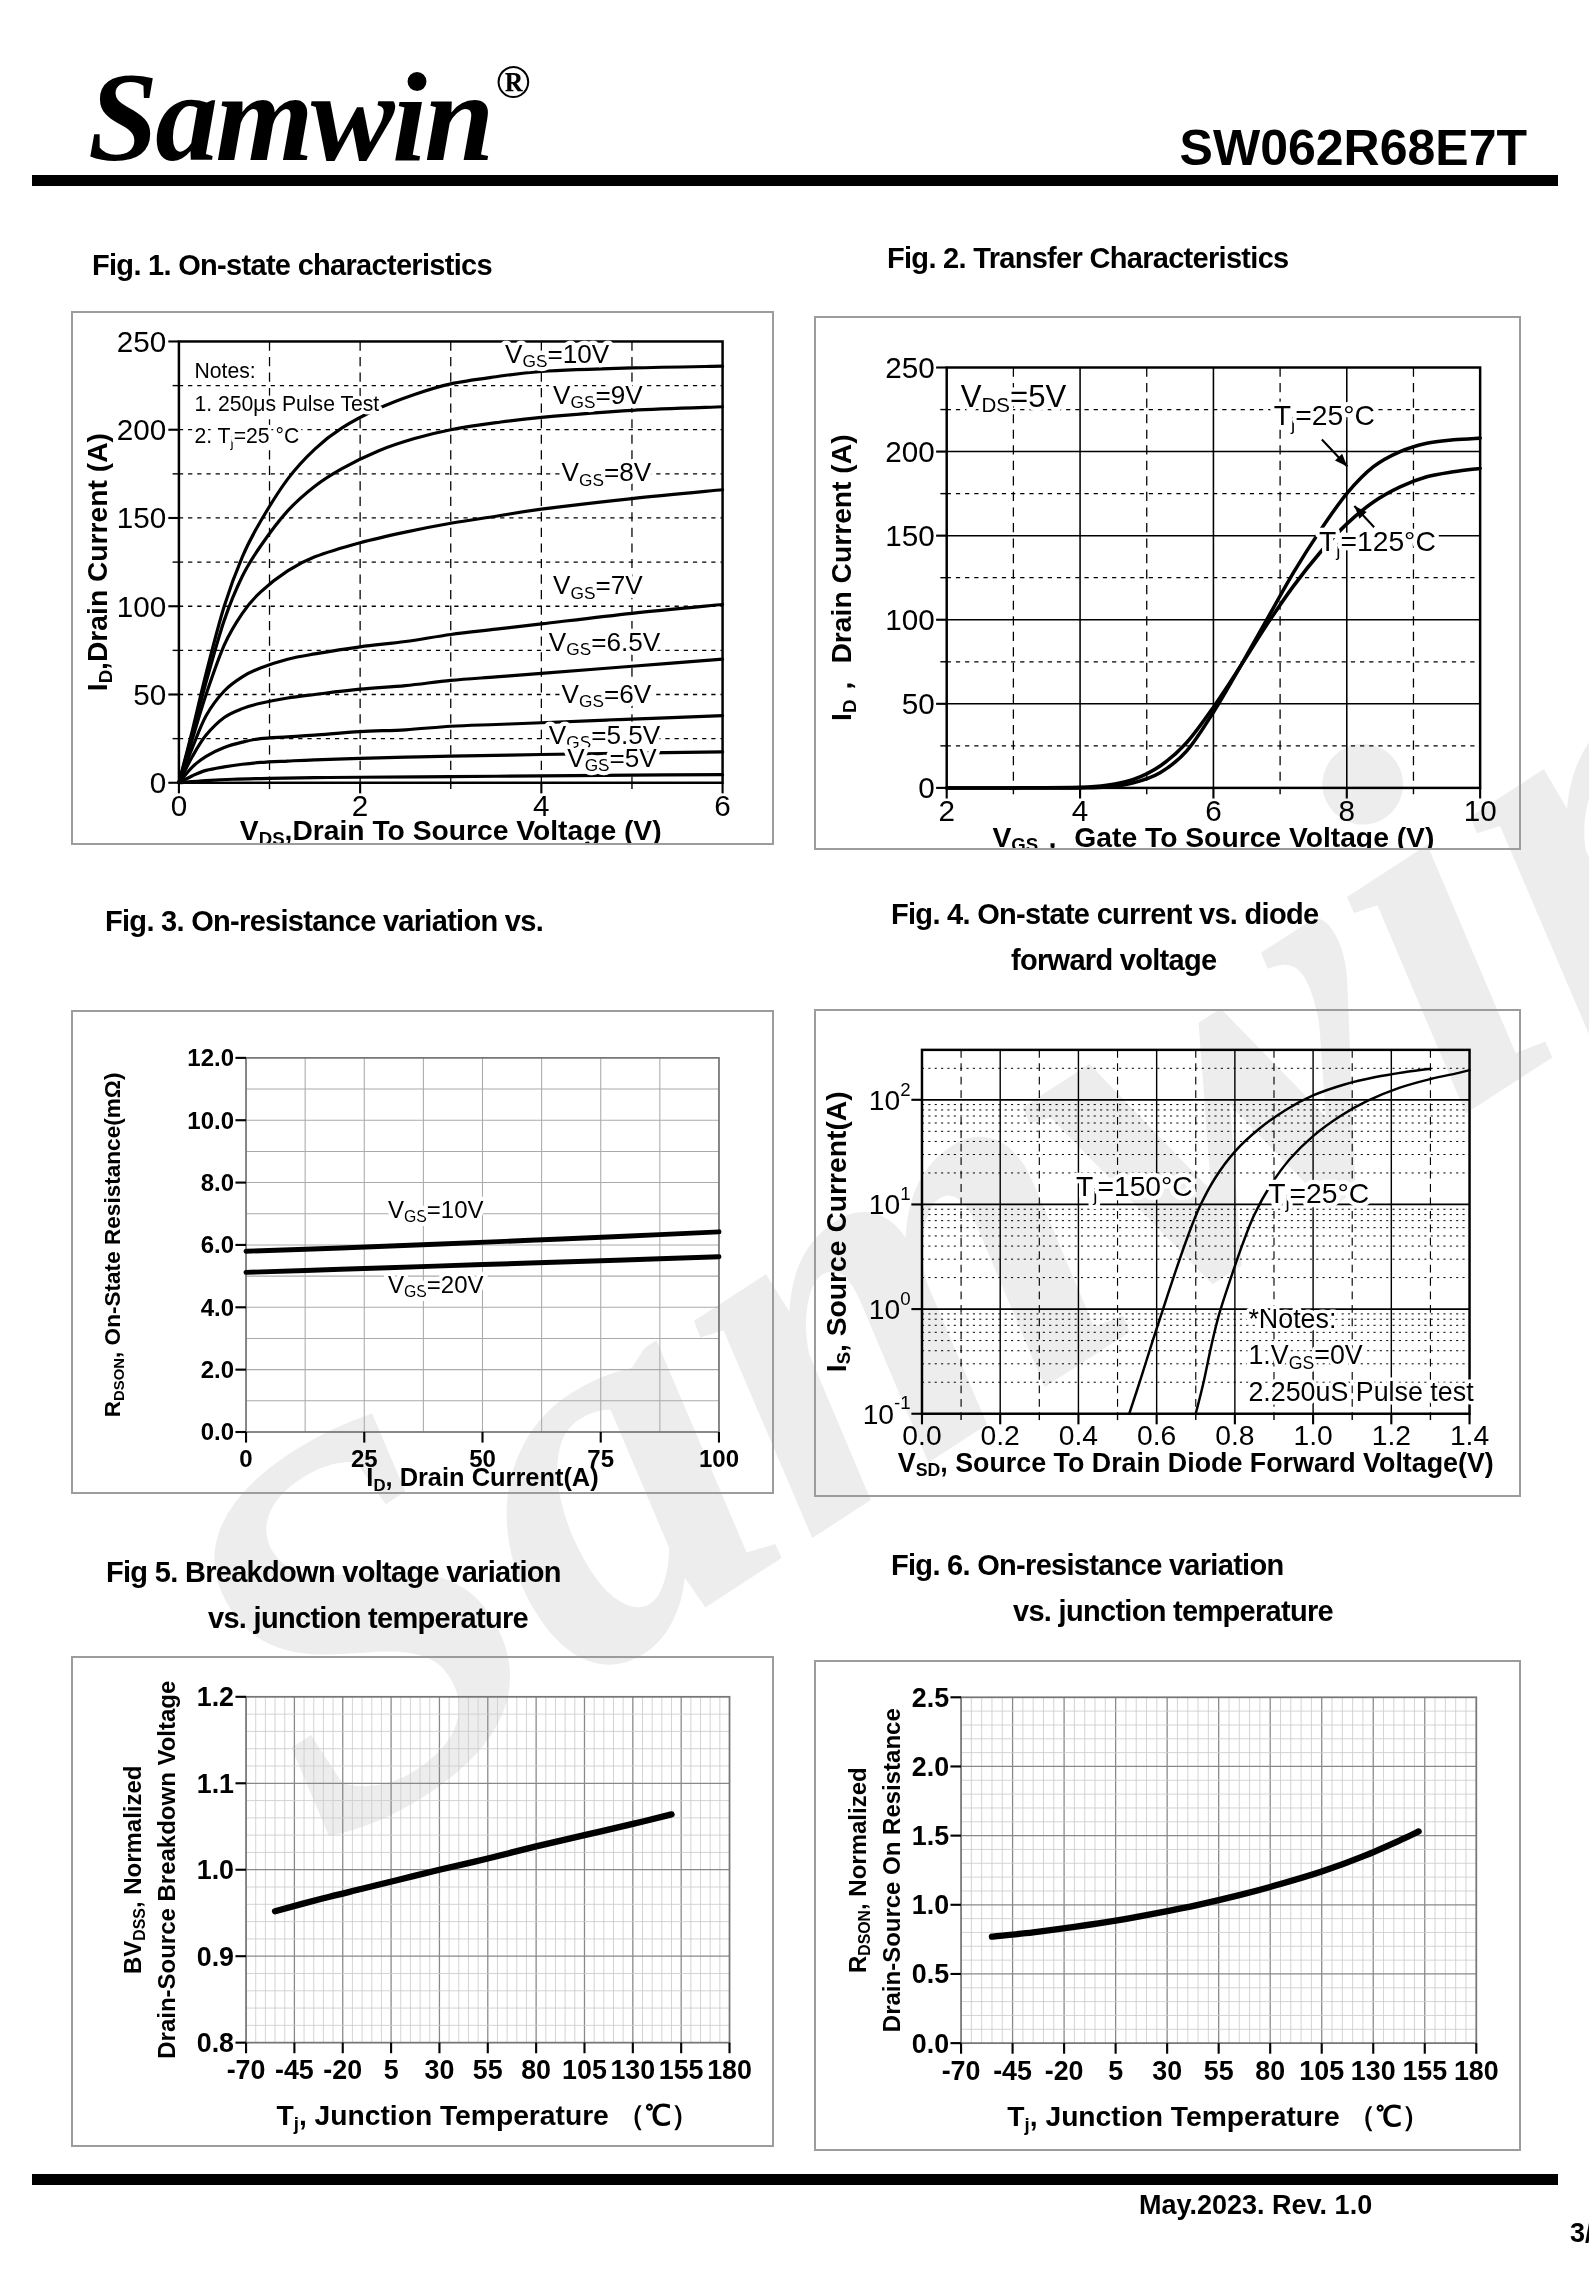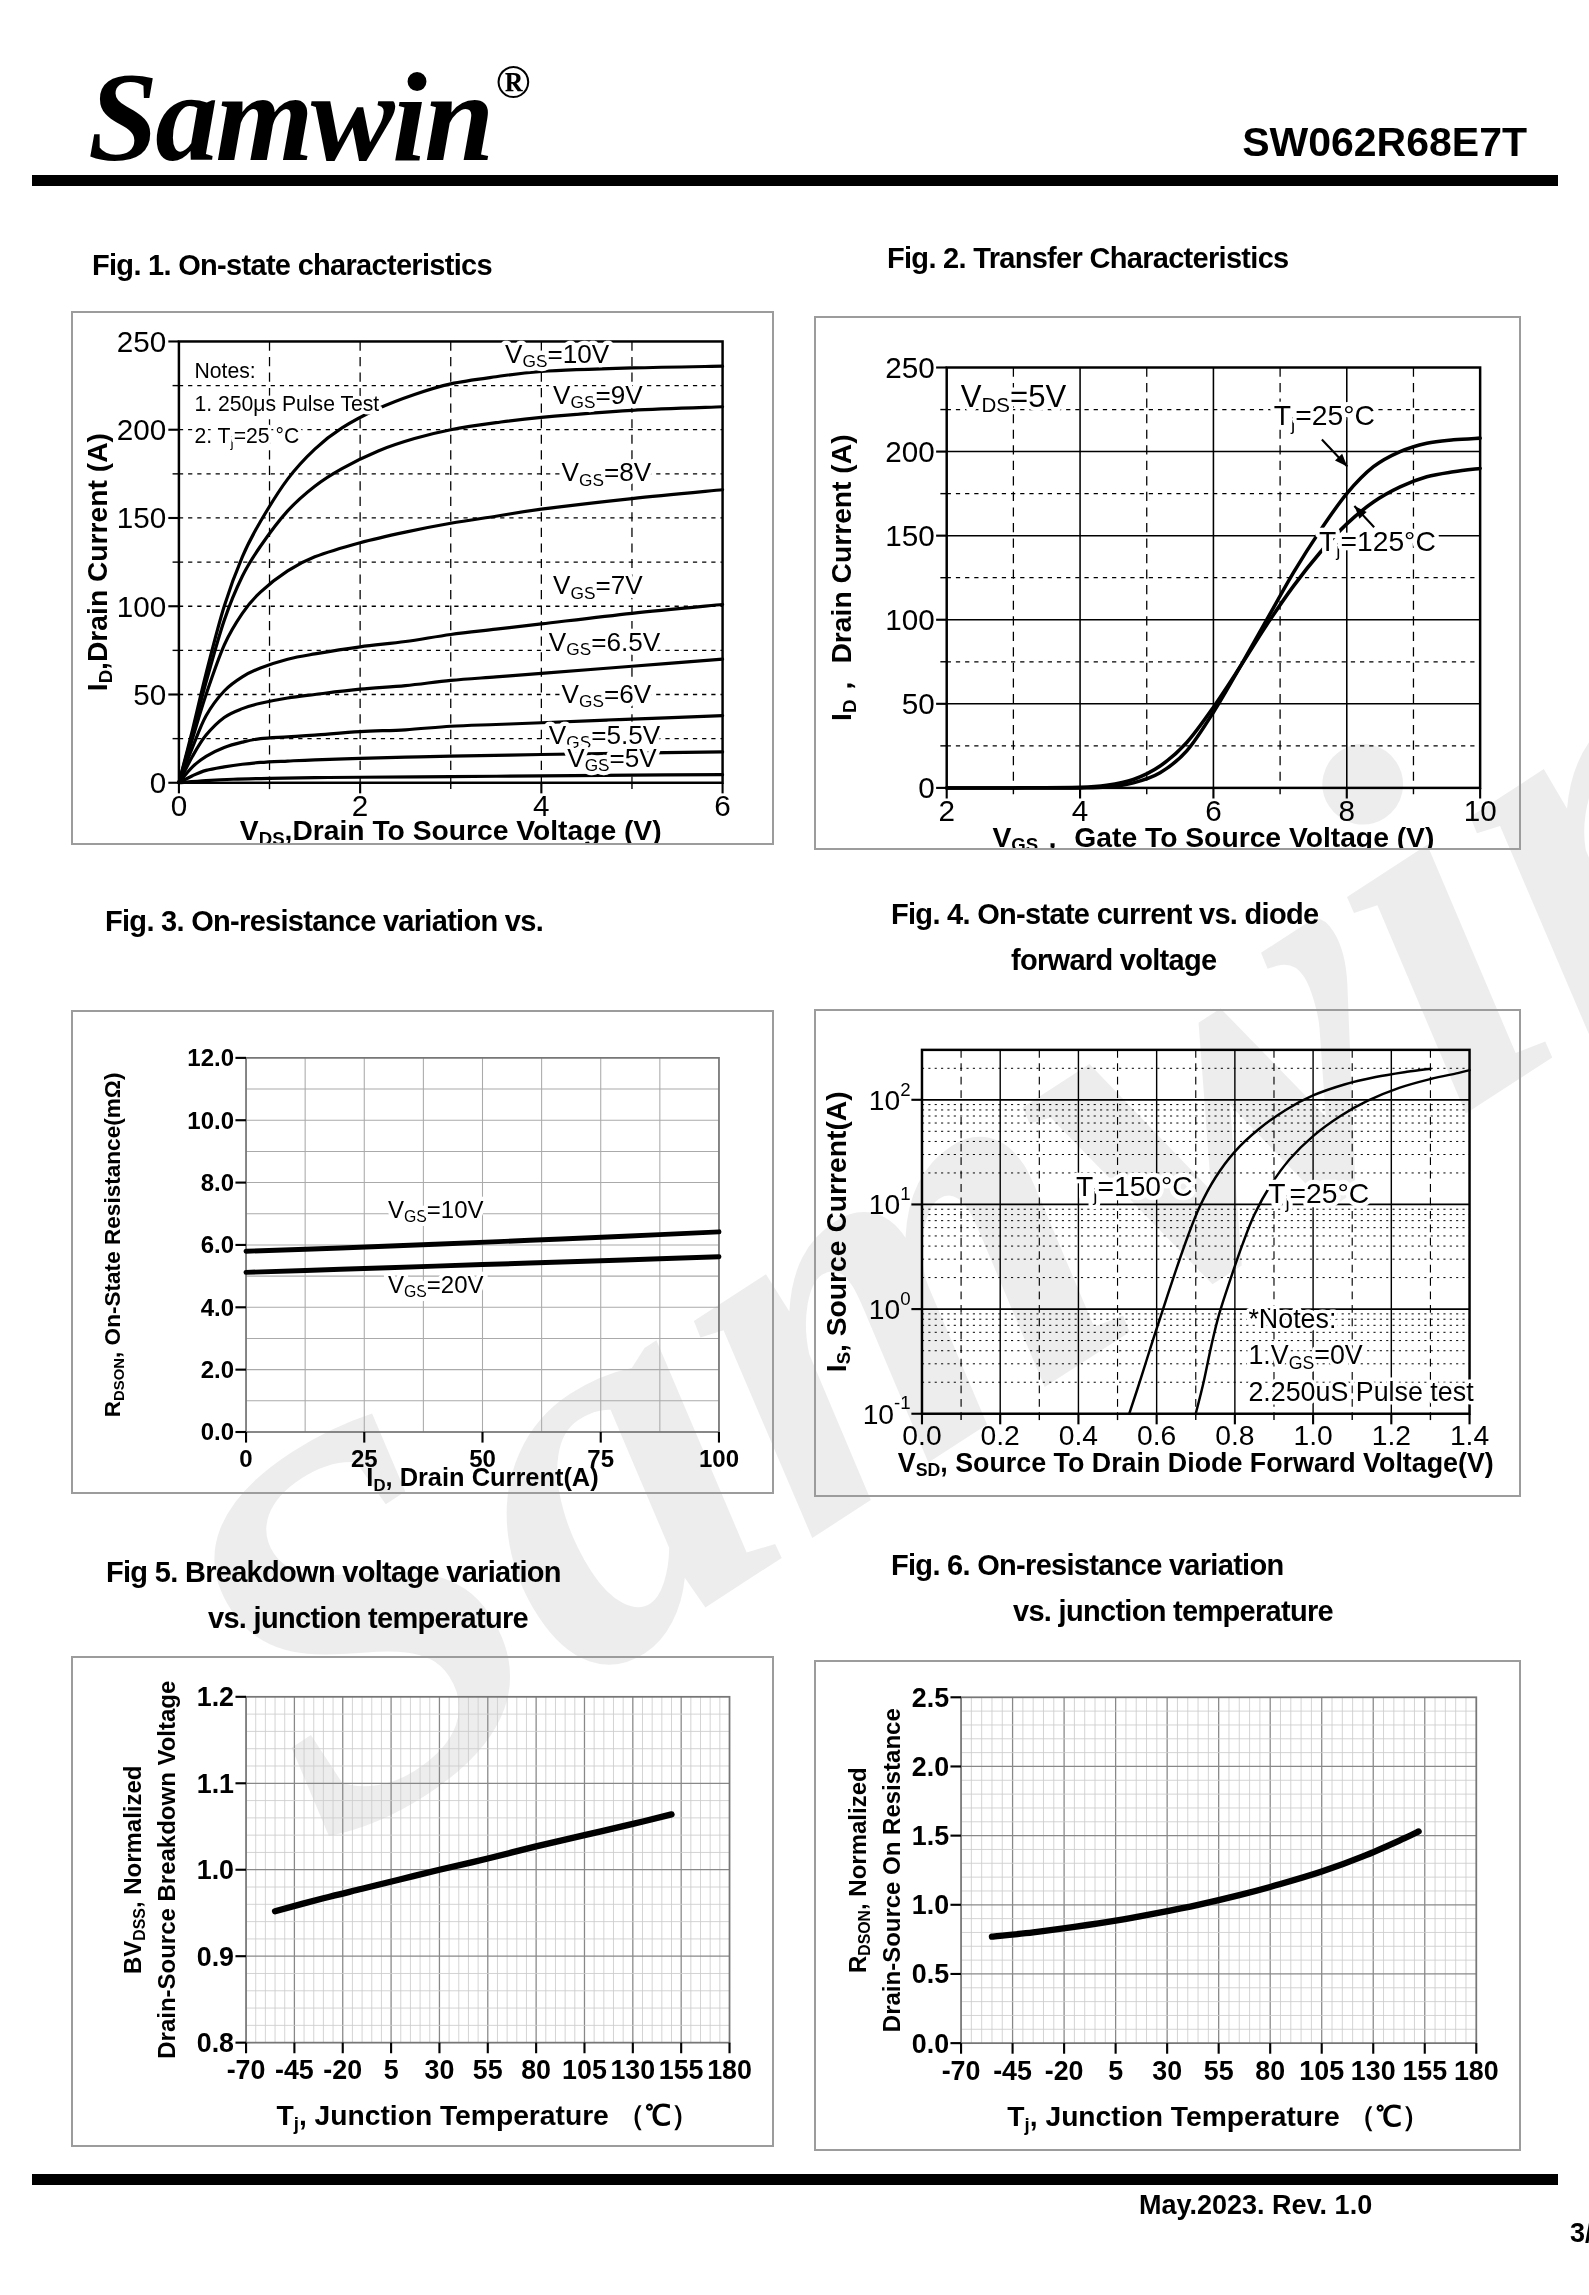--- a/index.html
+++ b/index.html
@@ -6,21 +6,21 @@
   .page{position:relative;width:1589px;height:2295px;background:#fff;
         font-family:"Liberation Sans",sans-serif;overflow:hidden;}
   .watermark{position:absolute;left:85px;top:904px;z-index:0;
         font-family:"Liberation Serif",serif;font-style:italic;font-weight:700;
         font-size:537px;color:rgba(130,130,130,0.14);transform:rotate(-33deg);
         white-space:nowrap;pointer-events:none;}
   .logo{position:absolute;left:88px;top:55px;z-index:2;
         font-family:"Liberation Serif",serif;font-style:italic;font-weight:700;
         font-size:126px;color:#000;letter-spacing:-2.8px;line-height:1;}
   .logo .reg{font-size:47px;font-style:normal;position:relative;top:-62px;left:4.2px;letter-spacing:0;}
-  .part{position:absolute;right:62px;top:119px;z-index:2;font-weight:700;font-size:41px;color:#000;}
+  .part{position:absolute;right:62px;top:119px;z-index:2;font-weight:700;font-size:50px;color:#000;}
   .rule{position:absolute;left:32px;top:175px;width:1526px;height:10.6px;background:#000;z-index:2;}
   .figtitle{position:absolute;z-index:3;font-weight:700;font-size:29px;color:#000;letter-spacing:-0.7px;white-space:nowrap;}
   .figbox{position:absolute;border:2.8px solid #9c9c9c;background:transparent;z-index:2;}
   .figbox svg{display:block;}
   svg text{font-family:"Liberation Sans",sans-serif;fill:#000;}
   .footbar{position:absolute;left:32px;top:2174px;width:1526px;height:10.6px;background:#000;z-index:2;}
   .foot{position:absolute;z-index:2;font-weight:700;font-size:27px;color:#000;white-space:nowrap;}
 </style>
 </head>
 <body>

